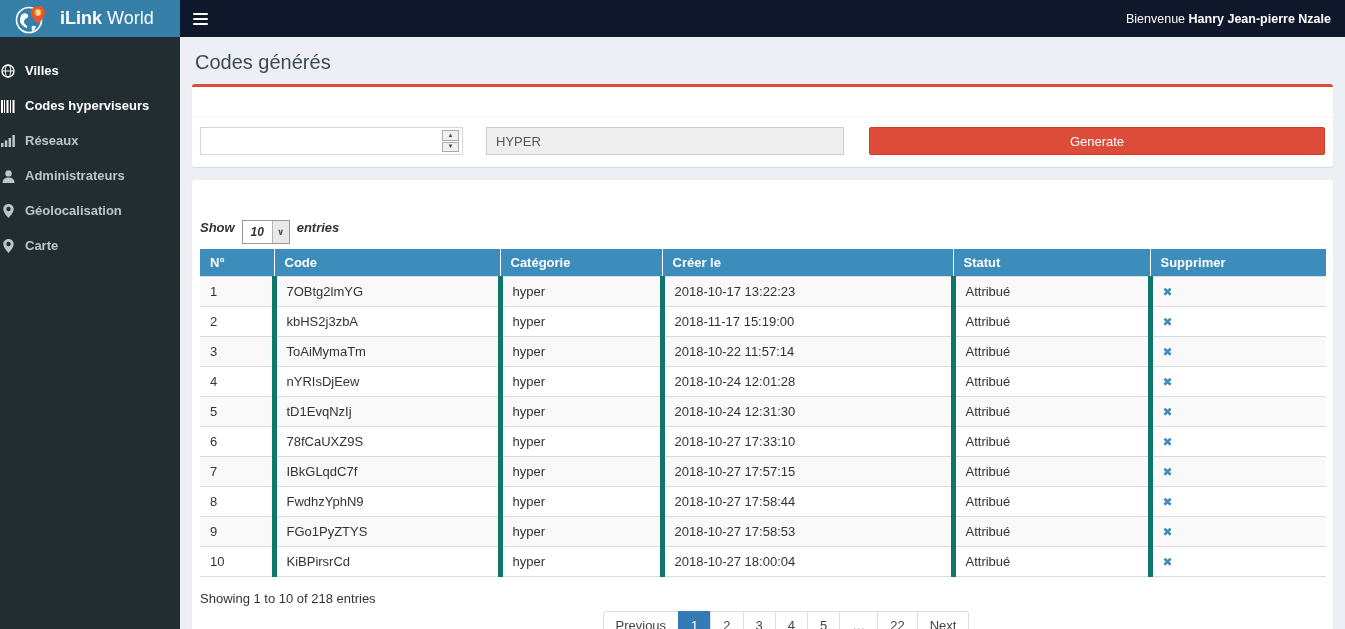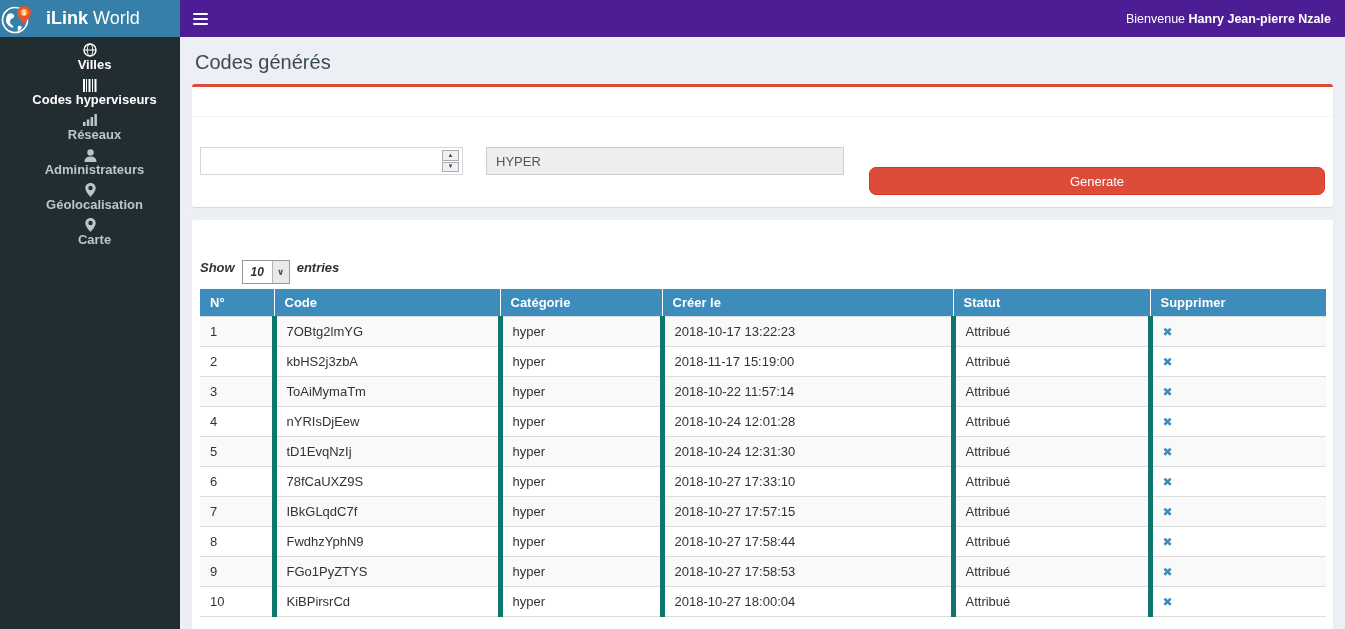--- a/index.html
+++ b/index.html
@@ -3,47 +3,47 @@
 <meta charset="utf-8">
 <style>
   * { margin:0; padding:0; box-sizing:border-box; }
   html,body { width:1345px; height:629px; overflow:hidden; }
   body {
     font-family:"Liberation Sans","DejaVu Sans",sans-serif;
     background:#ecf0f5; color:#333; font-size:13px;
   }
   
   .topbar { position:fixed; top:0; left:0; right:0; height:37px; display:flex; z-index:10; }
-  .brand { width:180px; height:37px; background:#367fa9; display:flex; align-items:center; }
+  .brand { width:180px; height:37px; background:#367fa9; display:flex; align-items:center; padding-left:14px; }
   .brand-logo { width:34px; height:34px; flex:none; }
   .brand-text { color:#fff; font-size:18px; margin-left:12px; white-space:nowrap; }
   .brand-text b { font-weight:bold; }
   .brand-text span.light { font-weight:normal; }
-  .navbar { flex:1; background:#4c1d95; display:flex; align-items:center; justify-content:space-between; }
+  .navbar { flex:1; background:#0f172a; display:flex; align-items:center; justify-content:space-between; }
   .hamburger { width:40px; height:37px; display:flex; flex-direction:column; justify-content:center; align-items:center; gap:3px; cursor:pointer; background:transparent; border:none; }
   .hamburger i { display:block; width:15px; height:2px; background:#fff; border-radius:1px; }
   .welcome { color:#fff; font-size:12.5px; padding-right:14px; }
   .welcome b { font-weight:bold; }
   
   .sidebar { position:fixed; top:37px; left:0; bottom:0; width:180px; background:#222d32; padding-top:6px; }
-  .side-item { display:flex; align-items:center; height:35px; cursor:pointer; color:#b8c7ce;flex-direction:column; }
+  .side-item { display:flex; align-items:flex-end; height:35px; cursor:pointer; color:#b8c7ce; }
   .side-item.active { color:#fff; }
   .side-item .icn { width:16px; height:14px; flex:none; display:flex; align-items:center; justify-content:center; }
   .side-item .lbl { margin-left:9px; font-weight:bold; font-size:13px; }
   
   .content { margin-left:180px; padding:0 12px; }
   .page-title { font-size:20px; font-weight:normal; color:#3d4a52; margin:14px 0 10px 3px; }
   .box { background:#fff; border-top:3px solid #dd4b39; border-radius:3px; box-shadow:0 1px 1px rgba(0,0,0,.1); }
   .box-header { height:30px; border-bottom:1px solid #f4f4f4; }
   .box-body { padding:10px 8px 12px 8px; display:flex; align-items:center; }
   .num-input { width:263px; height:28px; border:1px solid #d2d6de; background:#fff; position:relative; display:flex; align-items:center; }
   .spinner { position:absolute; right:3px; top:2px; width:17px; height:22px; display:flex; flex-direction:column; gap:1px; }
   .spin-btn { flex:1; border:1px solid #ababab; background:#f0f0f0; font-size:6px; line-height:5px; color:#444; display:flex; align-items:center; justify-content:center; cursor:pointer; padding:0; }
   .dis-input { width:358px; height:28px; margin-left:23px; border:1px solid #ccc; background:#eee; color:#555; display:flex; align-items:center; padding-left:9px; font-size:13px; }
-  .btn-generate { flex:1; margin-left:25px; height:28px; background:#dd4b39; border:1px solid #d73925; color:#fff; font-size:13px; border-radius:7px; cursor:pointer; font-family:inherit;margin-top:40px; }
+  .btn-generate { flex:1; margin-left:25px; height:28px; background:#dd4b39; border:1px solid #d73925; color:#fff; font-size:13px; border-radius:2px; cursor:pointer; font-family:inherit; }
   
   .panel { margin-top:13px; background:#fff; border-radius:3px; box-shadow:0 1px 1px rgba(0,0,0,.1); padding:40px 7px 30px 8px; }
   .controls { display:flex; justify-content:space-between; align-items:center; margin-bottom:5px; }
   .length-ctl { display:flex; font-weight:bold;font-style:italic; }
   .select-box { width:48px; height:24px; border:1px solid #999; display:flex; margin:0 7px; cursor:pointer; background:#fff; }
   .select-box .val { flex:1; display:flex; align-items:center; justify-content:center; font-weight:bold; font-size:12px; }
   .select-box .arrow { width:17px; background:#e9e9e9; border-left:1px solid #b5b5b5; display:flex; align-items:center; justify-content:center; color:#555; font-size:9px; }
   .search-ctl { display:flex; align-items:center; font-weight:bold; }
   .search-ctl input { width:118px; height:26px; border:1px solid #bbb; margin-left:4px; padding:0 6px; font-family:inherit; font-size:13px; }
   table.data { width:100%; border-collapse:collapse; border-bottom:1px solid #ddd; table-layout:fixed; }

